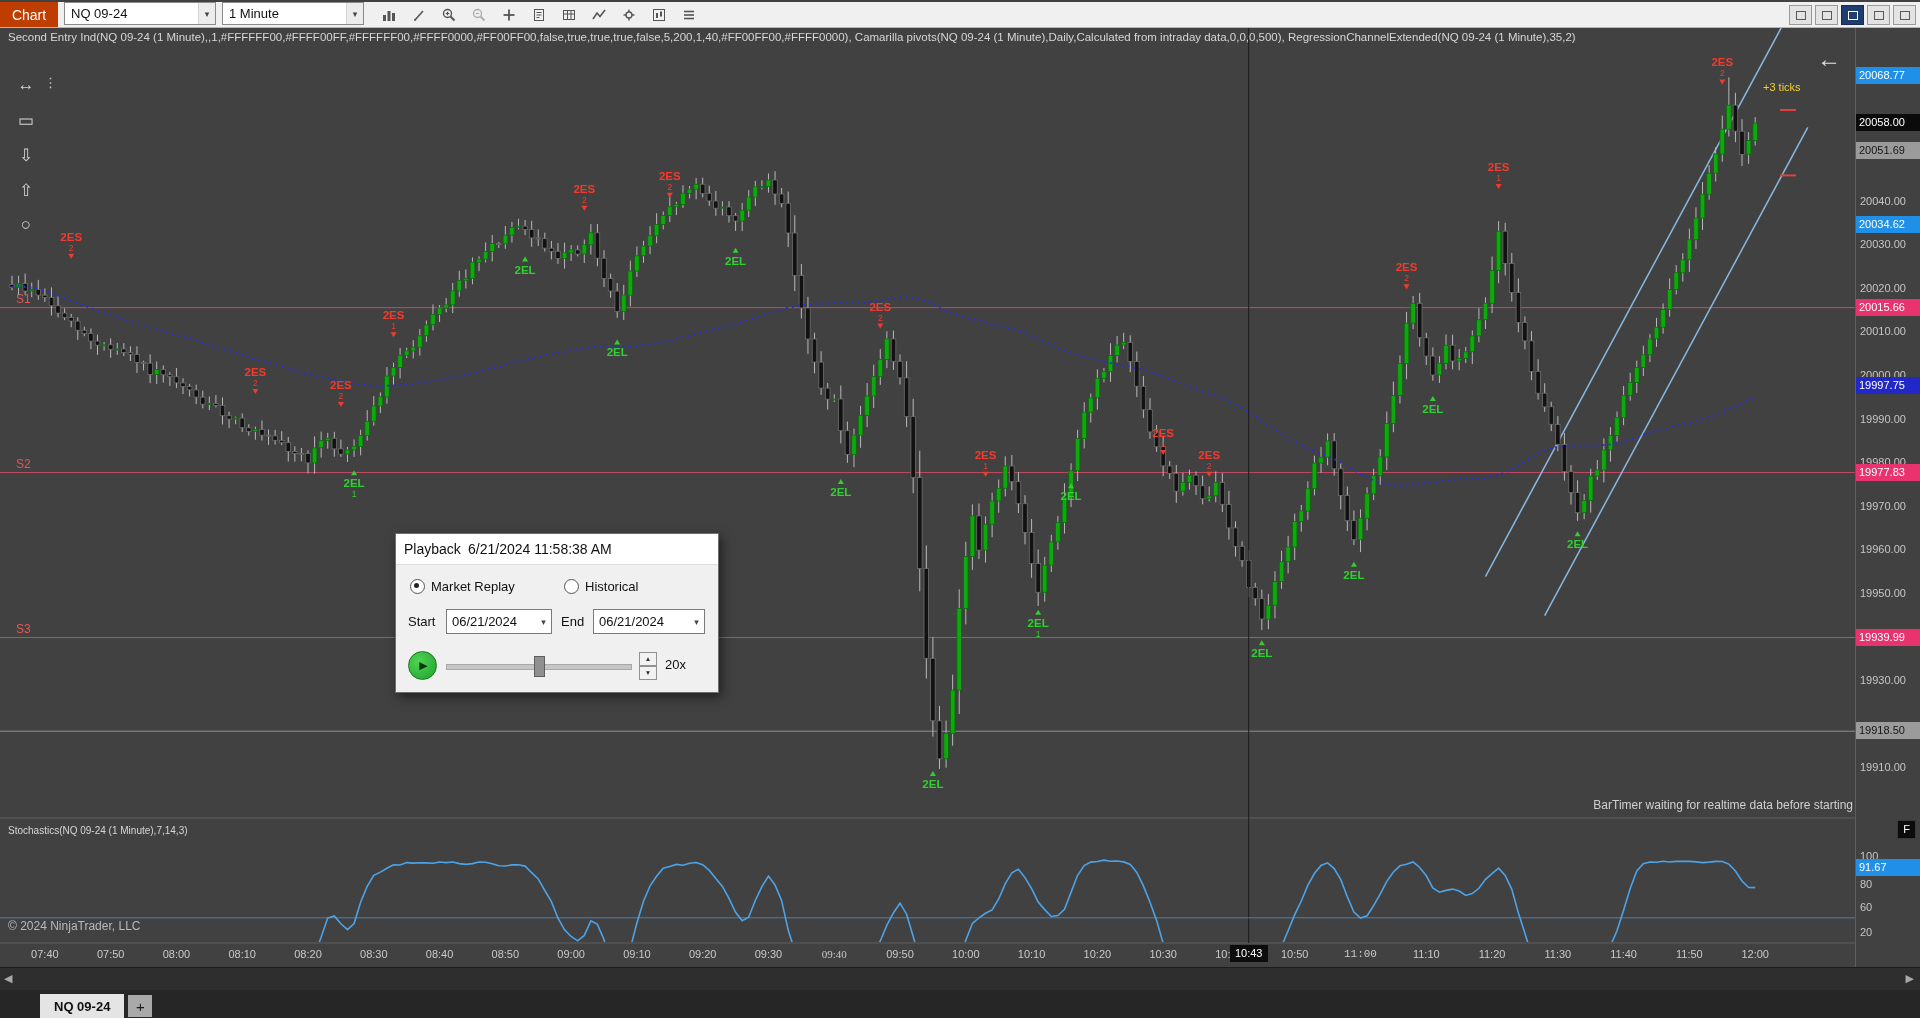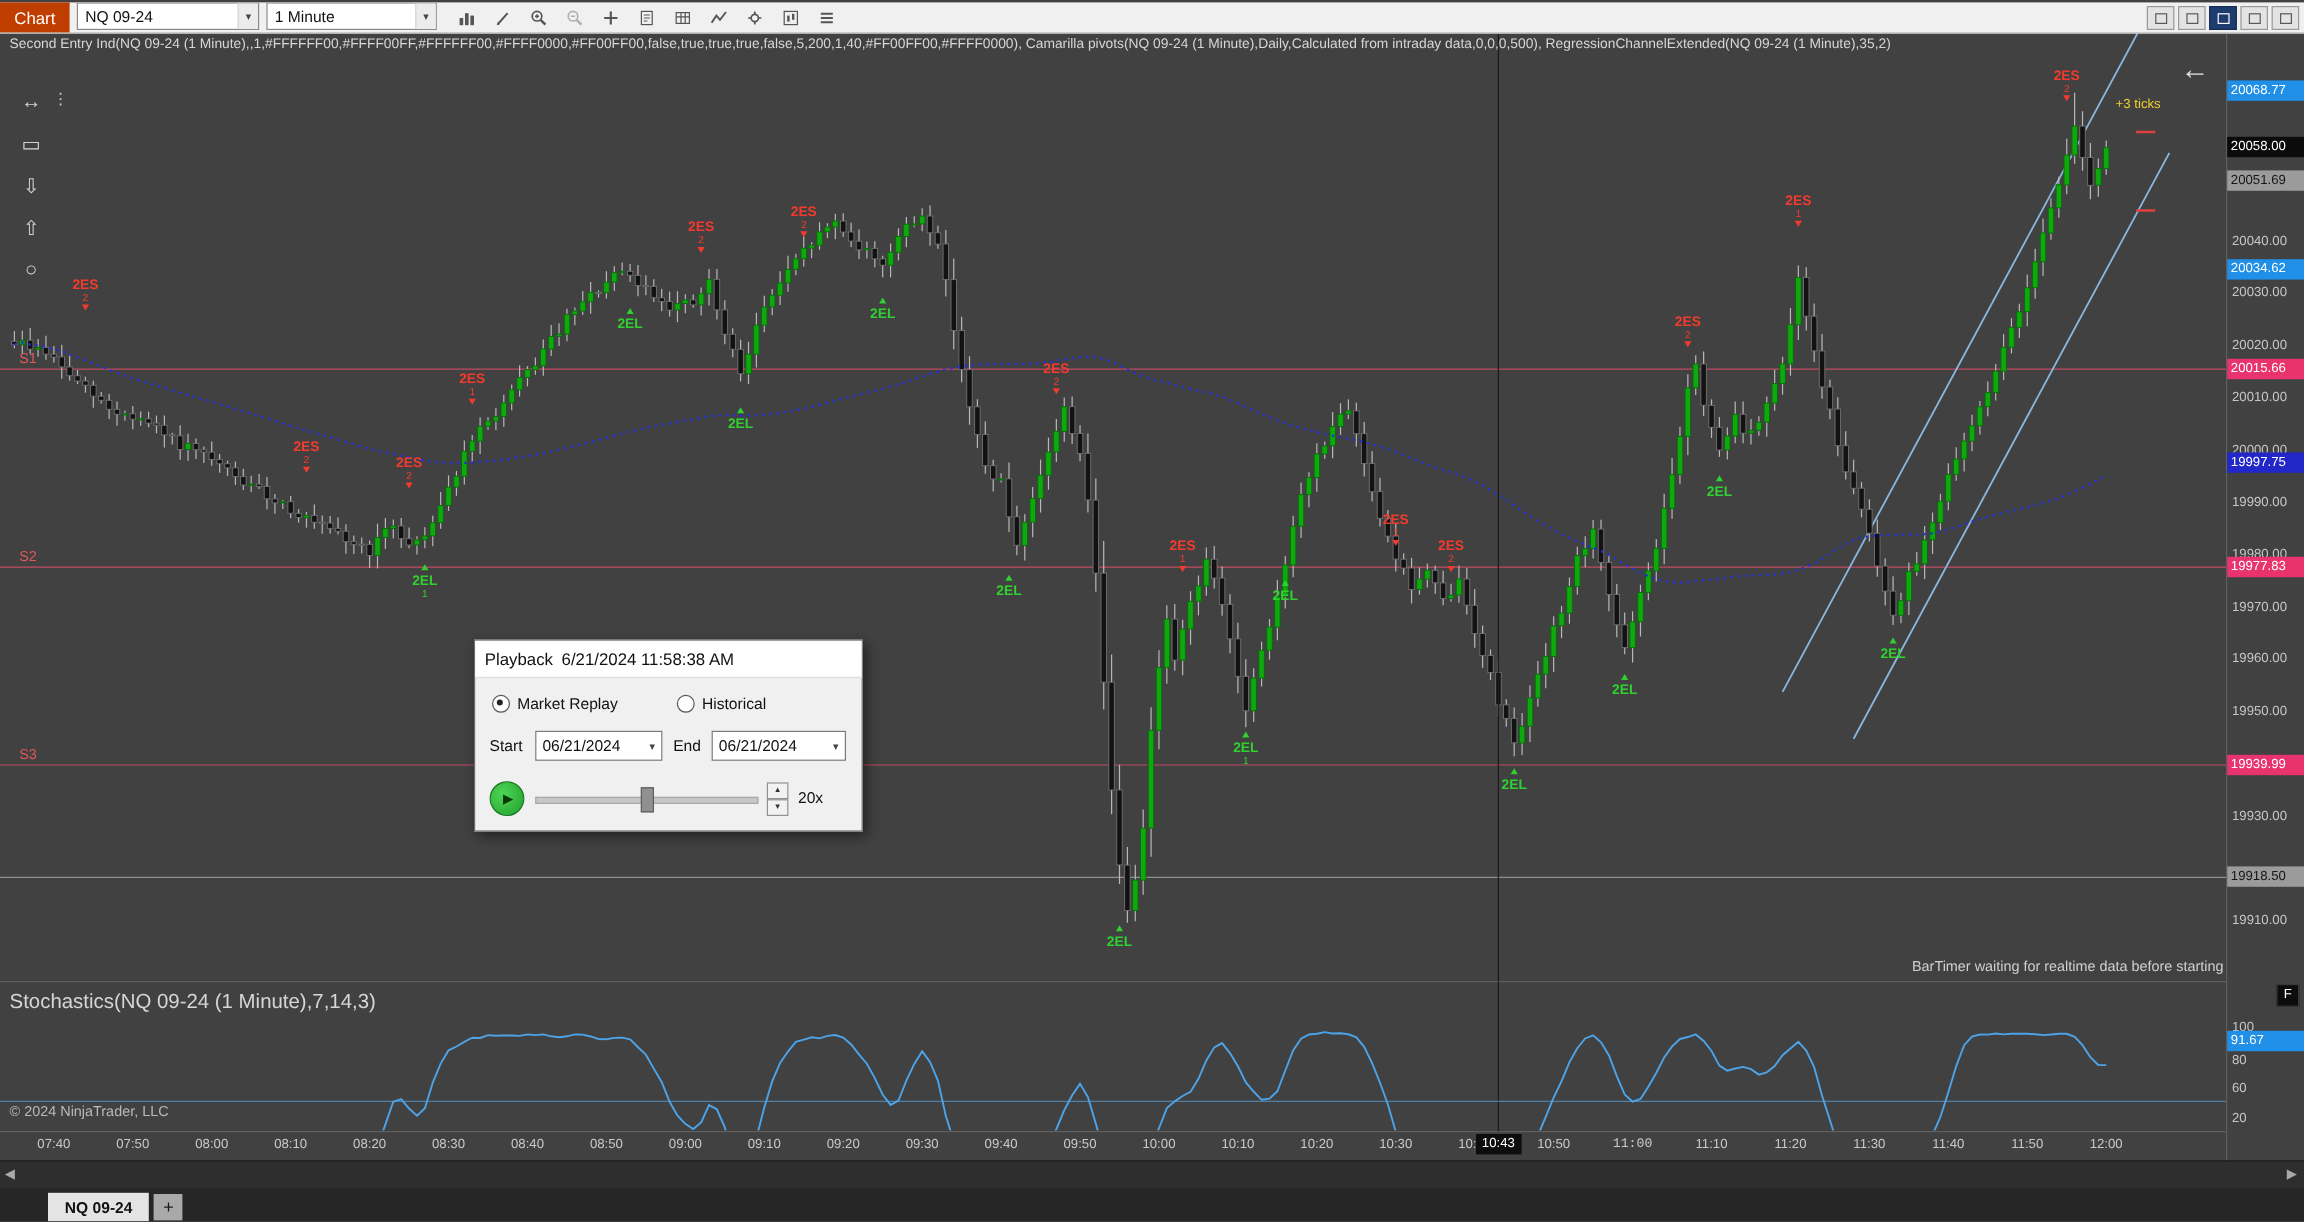--- a/index.html
+++ b/index.html
@@ -23,21 +23,21 @@
   
   .chart-region{position:absolute;top:25px;left:0;width:1920px;height:942px;background:#414141;}
   #chartSvg{position:absolute;left:0;top:0;}
   .indicator-text{position:absolute;left:8px;top:6px;color:#d6d6d6;font-size:11.5px;white-space:nowrap;z-index:4;}
   .left-tools{position:absolute;left:12px;top:46px;display:flex;flex-direction:column;gap:7px;z-index:4;}
   .ltool{width:28px;height:28px;color:#d2d2d2;font-size:17px;display:flex;align-items:center;justify-content:center;}
   .drag-handle{position:absolute;left:44px;top:50px;color:#c9c9c9;font-size:13px;z-index:4;}
   .back-arrow{position:absolute;left:1817px;top:20px;color:#e0e0e0;font-size:24px;z-index:4;}
   .bartimer{position:absolute;right:67px;top:773px;color:#d0d0d0;font-size:12px;z-index:4;}
   .copyright{position:absolute;left:8px;top:894px;color:#b9b9b9;font-size:12px;z-index:4;}
-  .stoch-label{position:absolute;left:8px;top:800px;color:#d6d6d6;font-size:17px;z-index:4;}
+  .stoch-label{position:absolute;left:8px;top:800px;color:#d6d6d6;font-size:10px;z-index:4;}
   .plus-ticks{position:absolute;left:1763px;top:56px;color:#f0d030;font-size:11px;z-index:4;}
   .f-button{position:absolute;left:1897px;top:795px;width:17px;height:17px;background:#0c0c0c;color:#fff;font-size:11px;text-align:center;line-height:17px;border:1px solid #3a3a3a;z-index:6;}
   .crosshair-label{position:absolute;top:920px;width:38px;height:17px;background:#0d0d0d;color:#fff;font-size:11px;line-height:17px;text-align:center;z-index:6;}
   #priceAxis{position:absolute;left:1855px;top:0;width:65px;height:942px;border-left:1px solid #5e5e5e;z-index:5;}
   .ptick{position:absolute;left:4px;color:#c6c6c6;font-size:11px;}
   .stick{position:absolute;left:4px;color:#c6c6c6;font-size:11px;}
   .pbox{position:absolute;left:0;width:63px;height:17px;font-size:11px;line-height:17px;padding-left:3px;color:#fff;}
   .pbox.gray{color:#161616;}
   .tlabel{position:absolute;width:44px;text-align:center;color:#c9c9c9;font-size:11px;top:923px;}
 
@@ -873,21 +873,21 @@
         <div class="tlabel" style="left: 154.45px;">08:00</div>
         <div class="tlabel" style="left: 220.23px;">08:10</div>
         <div class="tlabel" style="left: 286.01px;">08:20</div>
         <div class="tlabel" style="left: 351.79px;">08:30</div>
         <div class="tlabel" style="left: 417.57px;">08:40</div>
         <div class="tlabel" style="left: 483.35px;">08:50</div>
         <div class="tlabel" style="left: 549.13px;">09:00</div>
         <div class="tlabel" style="left: 614.91px;">09:10</div>
         <div class="tlabel" style="left: 680.69px;">09:20</div>
         <div class="tlabel" style="left: 746.47px;">09:30</div>
-        <div class="tlabel" style="left: 812.25px;">09:40</div>
+        <div class="tlabel" style="left: 812.25px; font-family: Liberation Serif, serif;">09:40</div>
         <div class="tlabel" style="left: 878.03px;">09:50</div>
         <div class="tlabel" style="left: 943.81px;">10:00</div>
         <div class="tlabel" style="left: 1009.59px;">10:10</div>
         <div class="tlabel" style="left: 1075.37px;">10:20</div>
         <div class="tlabel" style="left: 1141.15px;">10:30</div>
         <div class="tlabel" style="left: 1206.93px;">10:40</div>
         <div class="tlabel" style="left: 1272.71px;">10:50</div>
         <div class="tlabel" style="left: 1338.49px; font-family: Liberation Mono, monospace;">11:00</div>
         <div class="tlabel" style="left: 1404.27px;">11:10</div>
         <div class="tlabel" style="left: 1470.05px;">11:20</div>

